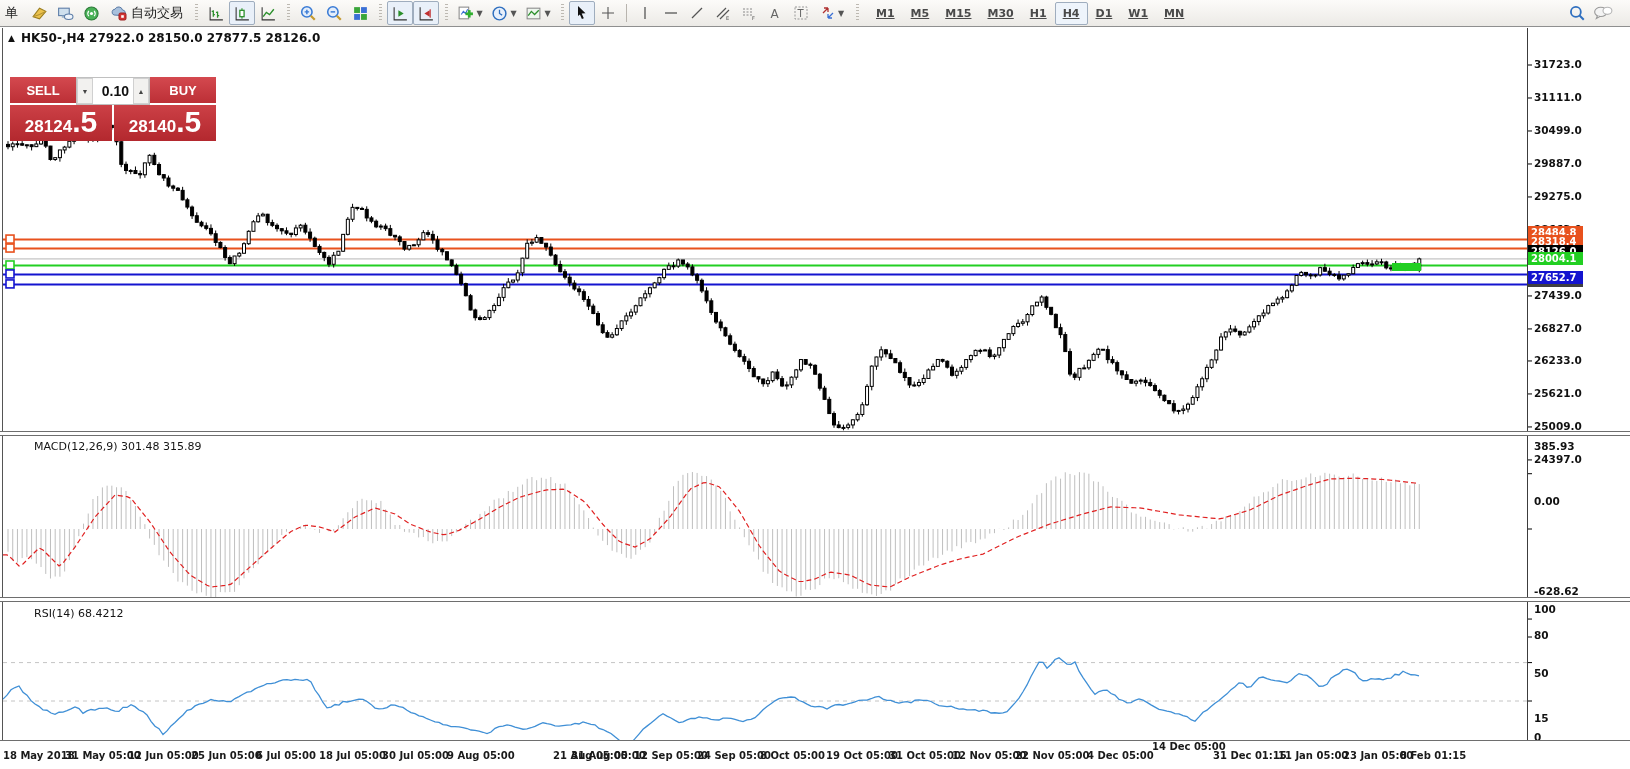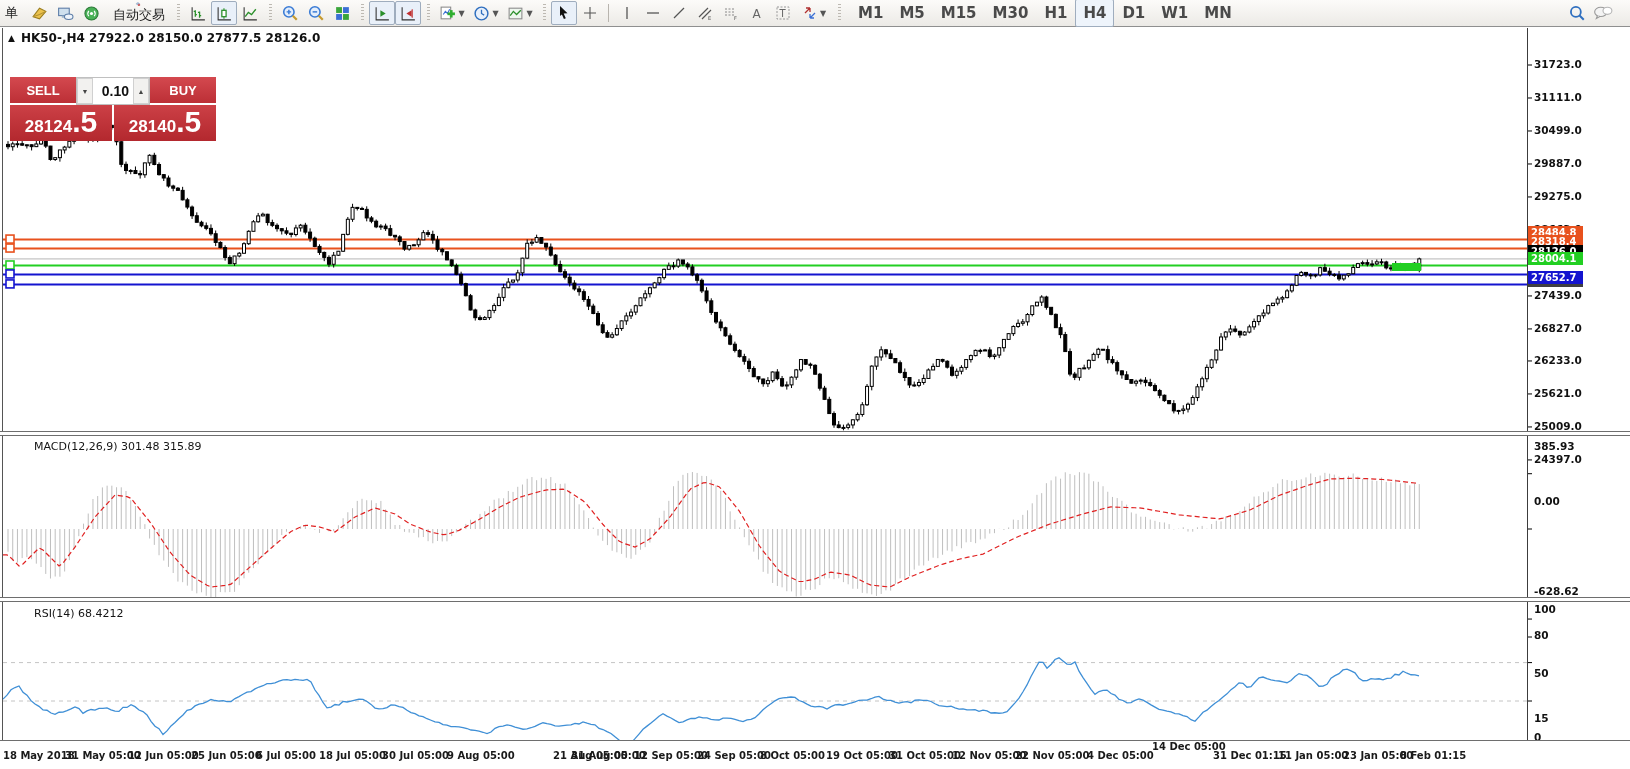--- a/index.html
+++ b/index.html
@@ -11,21 +11,21 @@
   .grip{width:3px;height:18px;margin:0 5px 0 6px;
         background:repeating-linear-gradient(to bottom,#bdb9b2 0 1px,transparent 1px 3px);}
   .tb-btn{height:24px;min-width:26px;display:flex;align-items:center;justify-content:center;
           border:1px solid transparent;border-radius:2px;box-sizing:border-box;color:#333;}
   .tb-btn.pressed{border:1px solid #9fadbe;background:#e9f0f9;}
   .tb-btn svg{display:block}
   .tb-caret{font-size:8px;color:#555;margin-left:2px;}
   .partial-label{font-size:13px;color:#222;width:16px;overflow:hidden;white-space:nowrap;}
   .at-label{font-size:13px;color:#222;margin-left:3px;white-space:nowrap;}
   #tf-group{display:flex;align-items:center;margin-left:4px;}
-  .tf-btn{font-size:15px;color:#4a4a4a;padding:4px 7px;border:1px solid transparent;border-radius:2px;font-weight:bold;}
+  .tf-btn{font-size:11px;color:#4a4a4a;padding:4px 7px;border:1px solid transparent;border-radius:2px;font-weight:bold;text-decoration:underline;}
   .tf-btn.active{border:1px solid #9fadbe;background:#eef4fb;}
   #tb-right{margin-left:auto;display:flex;align-items:center;margin-right:14px;}
   
   #chart-area{position:absolute;left:0;top:27px;width:1630px;height:742px;background:#fff;}
   #chart-svg{position:absolute;left:0;top:-27px;z-index:1;}
   .vline-border{position:absolute;width:1px;background:#3c3c3c;z-index:2;}
   .sep-h{position:absolute;left:0;width:1630px;height:3px;border-top:1px solid #6e6e6e;border-bottom:1px solid #6e6e6e;background:#fff;z-index:4;box-sizing:content-box;}
   .bottom-line{position:absolute;left:0;width:1630px;height:1px;background:#6e6e6e;z-index:4;}
   
   #symbol-header{position:absolute;left:8px;top:4px;font-size:12px;font-weight:bold;color:#111;z-index:5;display:flex;align-items:center;}
@@ -74,21 +74,21 @@
           <ellipse cx="11.5" cy="11" rx="4" ry="2.6" fill="#eef4fb" stroke="#5a7ba6"></ellipse>
         </svg>
     </div>
     <div class="tb-btn">
       <svg width="17" height="17" viewBox="0 0 16 16">
           <circle cx="8" cy="8" r="6.2" fill="#49b157" stroke="#2c7a38"></circle>
           <circle cx="8" cy="8" r="1.5" fill="#fff"></circle>
           <path d="M10.5 5.5 A4 4 0 0 1 10.5 10.5 M5.5 5.5 A4 4 0 0 0 5.5 10.5" fill="none" stroke="#fff" stroke-width="1.1"></path>
         </svg>
     </div>
-    <div class="tb-btn" style="width:auto;padding:0 5px;flex-direction:column;">
+    <div class="tb-btn" style="width:auto;padding:0 5px;">
       <svg width="18" height="16" viewBox="0 0 16 16">
           <path d="M3 10 a3 3 0 0 1 1-5.8 A4 4 0 0 1 11.5 5 a3 3 0 0 1 1.2 5.7 Z" fill="#a8c0dc" stroke="#5a7ba6"></path>
           <rect x="8" y="8" width="7" height="7" rx="1.5" fill="#d23434" stroke="#9c1f1f"></rect>
           <rect x="10.2" y="10.2" width="2.6" height="2.6" fill="#fff"></rect>
         </svg>
       <span class="at-label">自动交易</span>
     </div>
 
     <div class="grip"></div>
 

